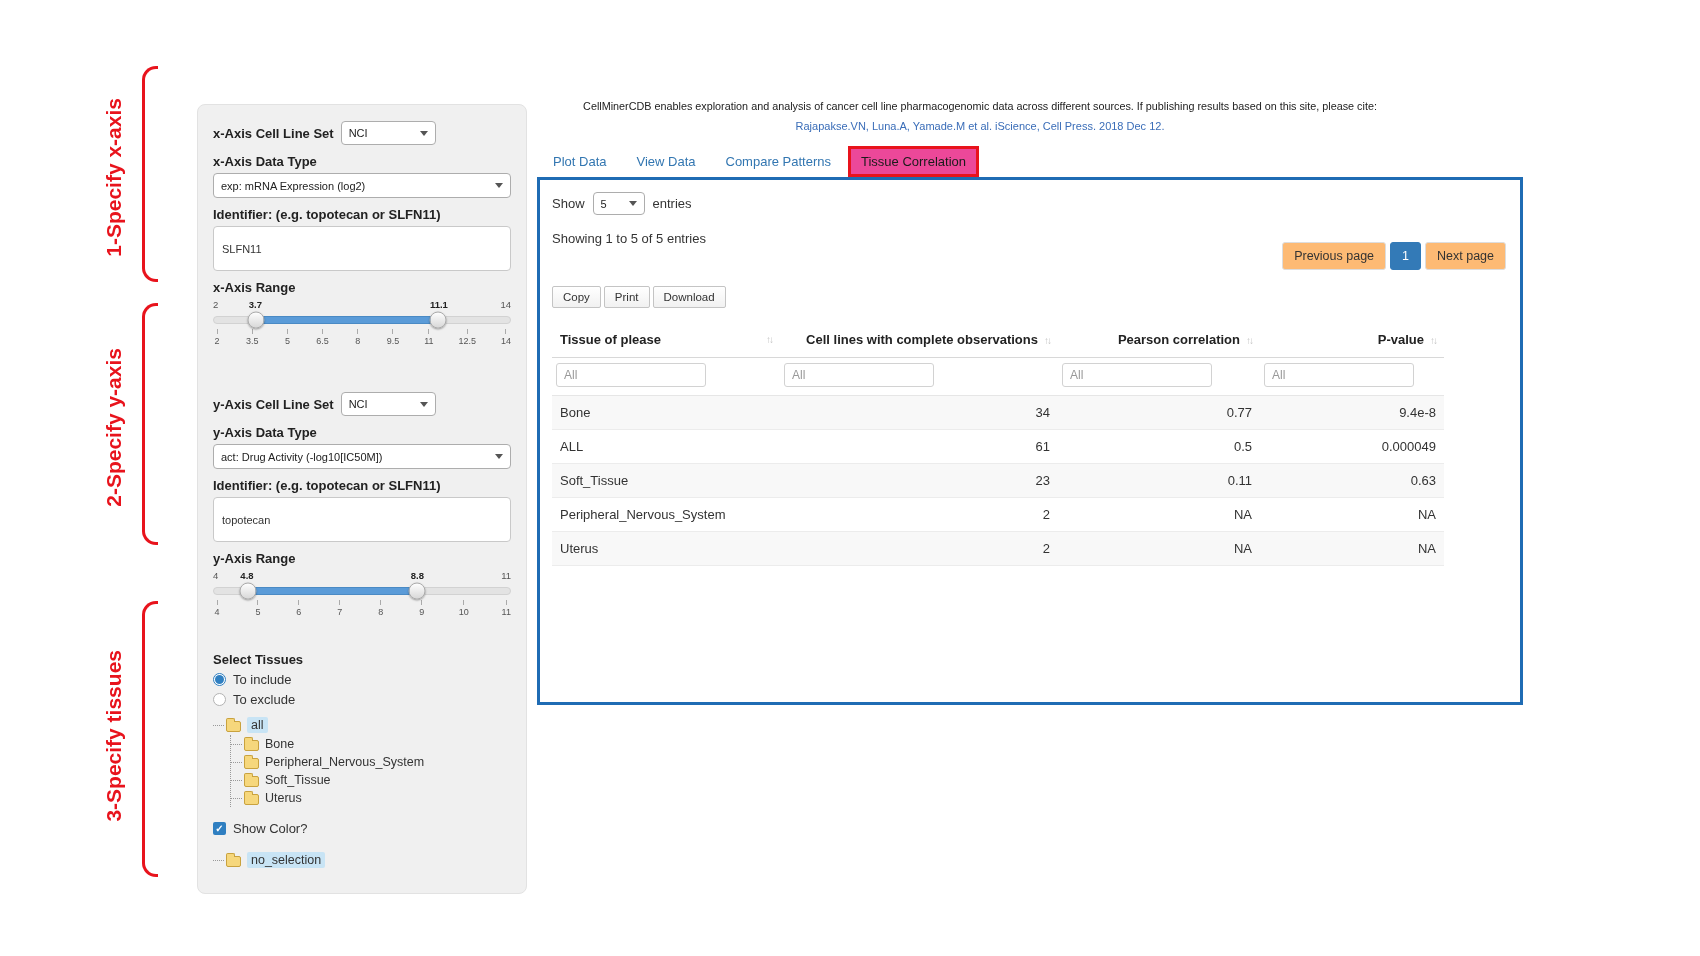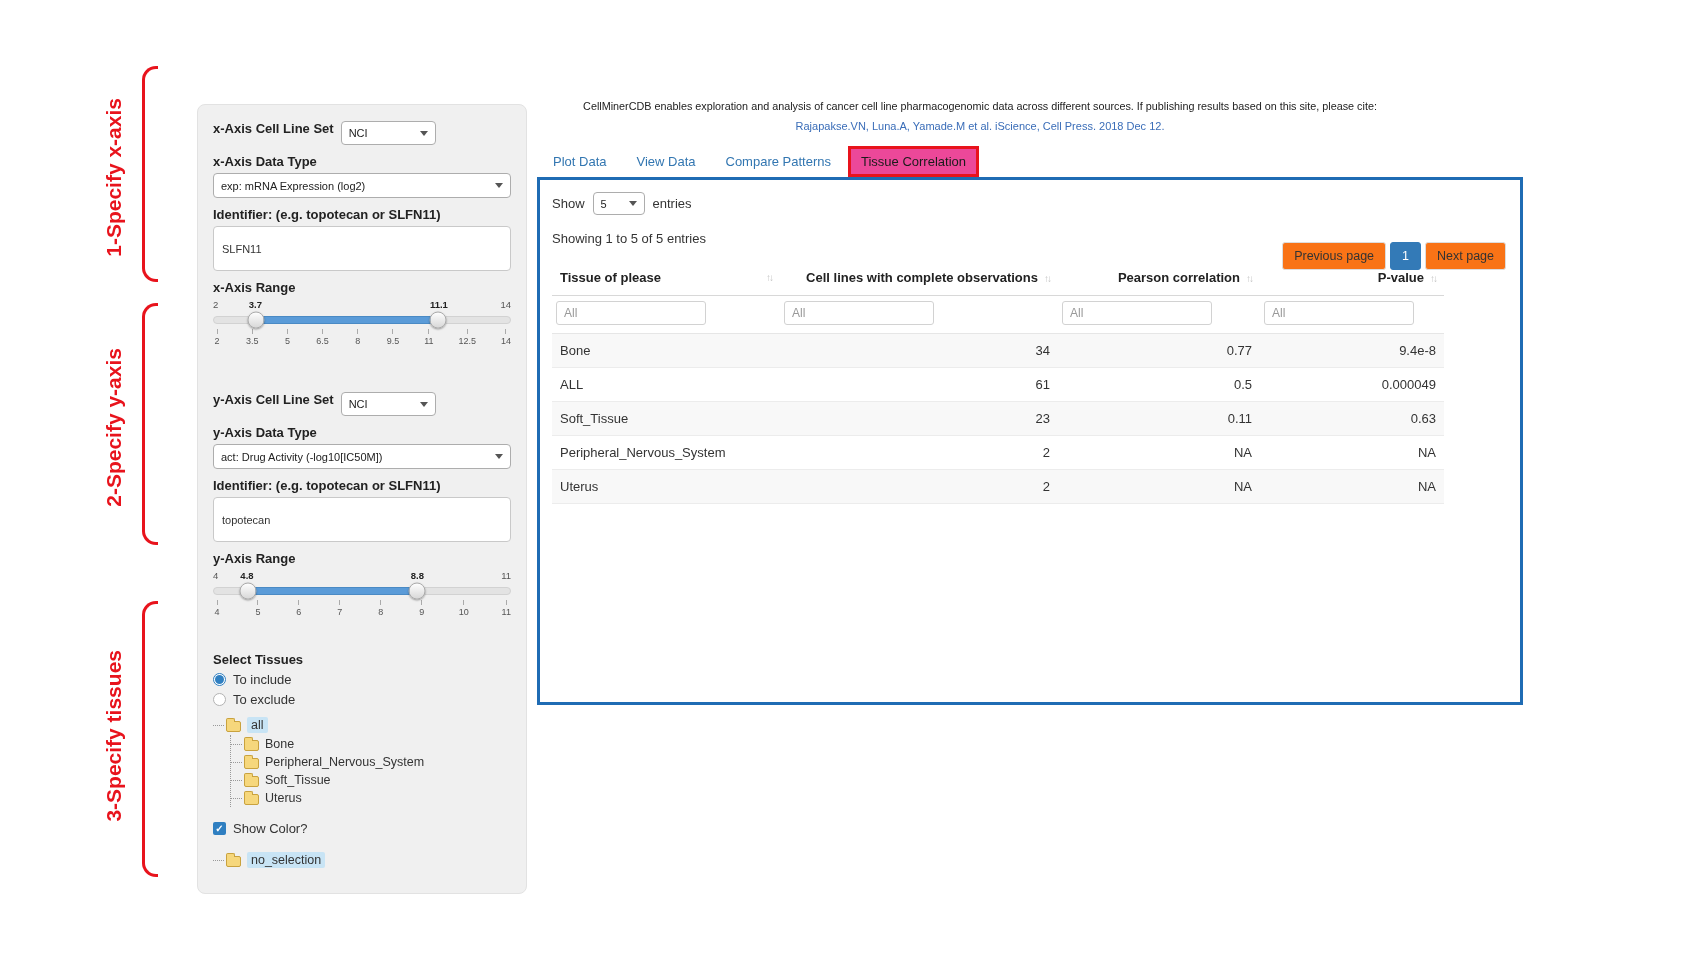--- a/index.html
+++ b/index.html
@@ -24,21 +24,21 @@
             background:#f7f7f7; border-radius:4px; display:flex; align-items:center;
             padding-left:4px; gap:2px; }
   .nav-tab { font-size:17px; color:#3d3d3d; padding:7px 13px; cursor:pointer; white-space:nowrap; }
   .nav-tab.active { border:2px solid #79b0e0; border-radius:5px; background:#f2f6fa; }
 
   
   .sidebar { position:absolute; left:197px; top:104px; width:330px; height:790px;
              background:#f0f0f0; border:1px solid #e2e2e2; border-radius:8px;
              padding:16px 15px; font-size:13px; }
   .lbl { font-weight:bold; font-size:13px; color:#222; display:block; margin:9px 0 4px; }
-  .inline-row { display:flex; gap:7px; }
+  .inline-row { display:flex; align-items:center; gap:7px; }
   .inline-row .lbl { margin:0; }
   .select { display:inline-flex; align-items:center; justify-content:space-between;
             background:#fff; border:1px solid #adadad; border-radius:4px;
             padding:2px 7px; font-size:11px; height:24px; color:#222; cursor:pointer; }
   .select.sm { width:95px; }
   .select.full { width:100%; height:25px; }
   .select.tiny { width:52px; height:23px; }
   .chev { width:0; height:0; border-left:4px solid transparent; border-right:4px solid transparent;
           border-top:5px solid #555; margin-left:6px; flex:0 0 auto; }
   .text-input { width:100%; height:45px; border:1px solid #c9c9c9; border-radius:4px;
@@ -97,21 +97,21 @@
           text-decoration:none; cursor:pointer; }
   .subtabs { display:flex; gap:10px; margin-top:17px; padding-left:6px; }
   .subtab { font-size:13px; color:#3276b1; padding:5px 10px; cursor:pointer; white-space:nowrap; }
   .subtab.active { color:#1b1b1b; outline:3px solid #e8131c; background:#ec4899; }
 
   .panel { position:relative; margin-top:3px; width:986px; height:528px;
            border:3px solid #1f6cb4; background:#fff; padding:12px; }
   .show-row { display:flex; align-items:center; gap:8px; font-size:13px; }
   .showing { margin-top:16px; font-size:13px; }
   .pagination { position:absolute; top:62px; right:14px; display:flex; gap:4px; }
-  .pg-btn { padding:6px 11px; font-size:12.5px; border:1px solid #ddd; background:#f97316;
+  .pg-btn { padding:6px 11px; font-size:12.5px; border:1px solid #ddd; background:#fdba74;
             border-radius:3px; color:#333; cursor:pointer; font-family:"Liberation Sans", sans-serif; }
   .pg-btn.current { background:#337ab7; border-color:#337ab7; color:#fff; }
   .export-row { margin-top:40px; display:flex; gap:3px; }
   .exp-btn { padding:4px 10px; font-size:11.5px; border:1px solid #c4c4c4;
              background:linear-gradient(#fff,#f1f1f1); border-radius:2px; color:#333;
              cursor:pointer; font-family:"Liberation Sans", sans-serif; }
 
   table.results { border-collapse:collapse; width:892px; font-size:13px; margin-top:14px; }
   .results th { font-weight:bold; padding:10px 8px; border-bottom:1px solid #d8d8d8; color:#222; }
   .results th.c1 { text-align:left; width:228px; }
@@ -305,20 +305,25 @@
       </div>
 
       <div class="showing">Showing 1 to 5 of 5 entries</div>
 
       <div class="pagination">
         <button class="pg-btn">Previous page</button>
         <button class="pg-btn current">1</button>
         <button class="pg-btn">Next page</button>
       </div>
 
+      <div class="export-row">
+        <button class="exp-btn">Copy</button>
+        <button class="exp-btn">Print</button>
+        <button class="exp-btn">Download</button>
+      </div>
 
       <table class="results">
         <thead>
           <tr>
             <th class="c1">
               <span class="th-flex">
                 <span>Tissue of please</span>
                 <span class="sort-icon">↑↓</span>
               </span>
             </th>

